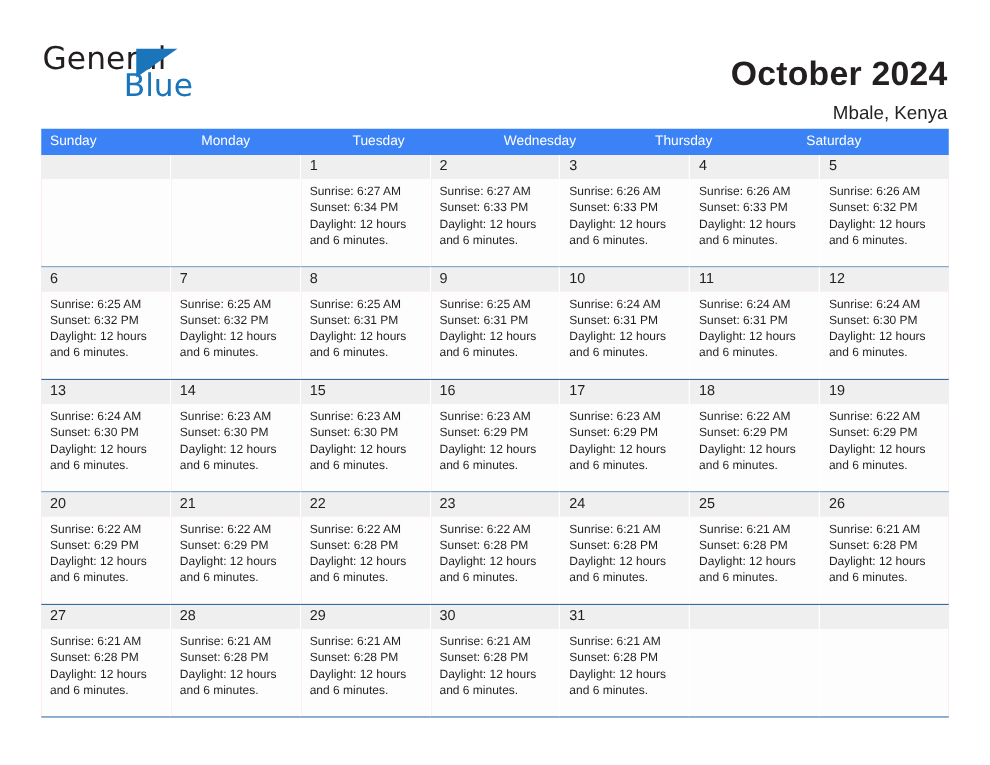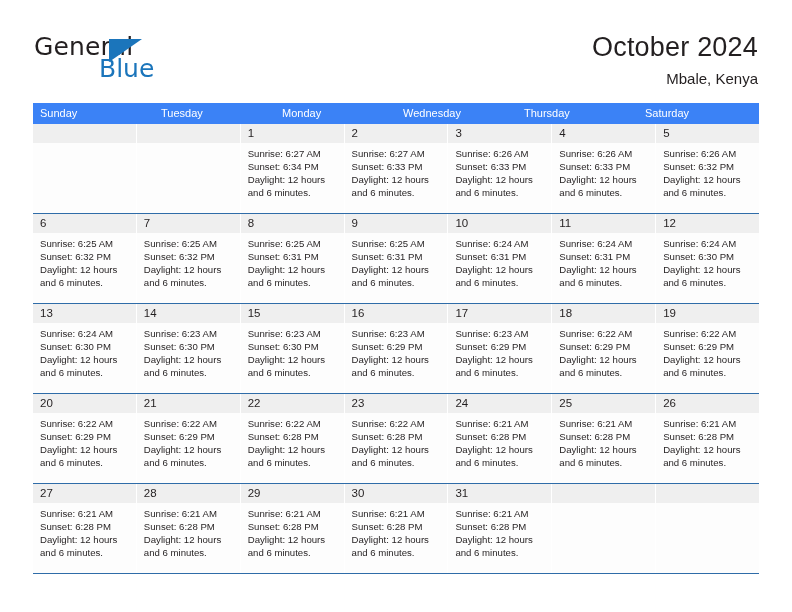--- a/index.html
+++ b/index.html
@@ -69,25 +69,26 @@
   }
 
   .title-block {
     position: absolute;
     right: 34px;
     top: 30px;
     text-align: right;
   }
   .cal-title {
     font-size: 27px;
-    font-weight: 400;
+    font-weight: 700;
     color: #231f20;
     line-height: 34px;
     letter-spacing: 0.2px;
     font-family: "Liberation Sans", sans-serif;
+    margin-top: 12px;
   }
   .cal-subtitle {
     margin-top: 6px;
     font-size: 15px;
     font-weight: 400;
     color: #231f20;
     line-height: 18px;
     font-family: "Liberation Sans", sans-serif;
   }
 
@@ -192,22 +193,22 @@
     <div class="title-block">
       <div class="cal-title">October 2024</div>
       <div class="cal-subtitle">Mbale, Kenya</div>
     </div>
 
   </div>
 
   <div class="calendar">
     <div class="dow-row" id="dow-row">
         <div class="dow-cell">Sunday</div>
+        <div class="dow-cell">Monday</div>
         <div class="dow-cell">Tuesday</div>
-        <div class="dow-cell">Monday</div>
         <div class="dow-cell">Wednesday</div>
         <div class="dow-cell">Thursday</div>
         <div class="dow-cell">Saturday</div>
       </div>
     <div id="weeks-container">
         <div class="week">
           <div class="week-datebar">
             <div class="daynum empty"></div>
             <div class="daynum empty"></div>
             <div class="daynum">1</div>

